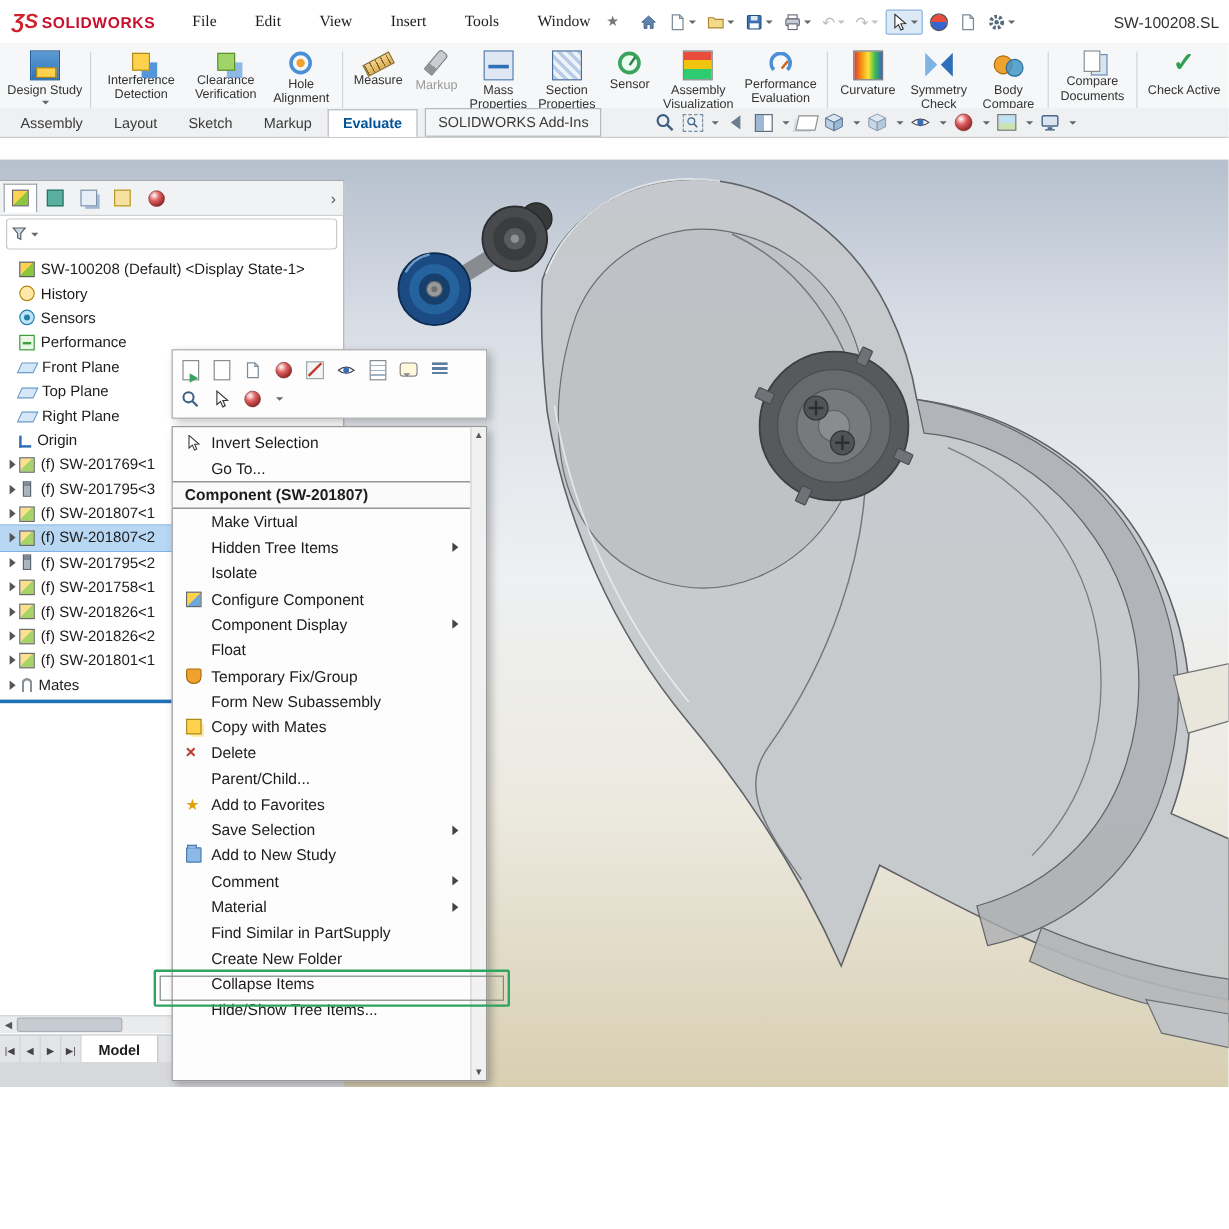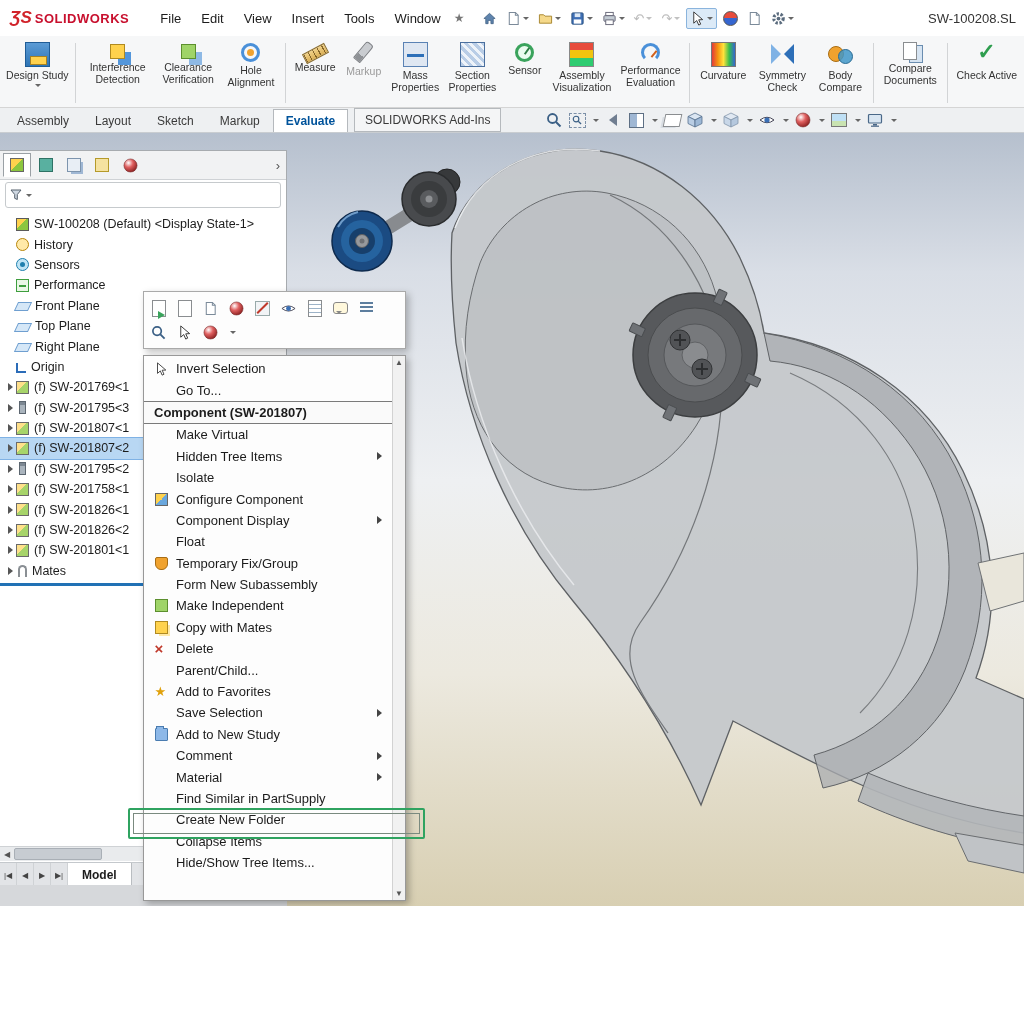--- a/index.html
+++ b/index.html
@@ -4,21 +4,21 @@
 <style>
   html,body{margin:0;padding:0;background:#fff;}
   body{width:1024px;height:1024px;position:relative;font-family:"Liberation Sans",sans-serif;color:#1c1c1c;overflow:hidden;}
   .app{position:absolute;left:0;top:0;width:1024px;height:906px;background:#fff;overflow:hidden;}
 
   
   .menubar{position:absolute;left:0;top:0;width:1024px;height:36px;background:#fff;display:flex;align-items:center;border-bottom:1px solid #e3e3e3;}
   .logo{display:flex;align-items:baseline;margin-left:10px;white-space:nowrap;}
   .logo .lg1{color:#d1232a;font-weight:bold;font-style:italic;font-size:17px;margin-right:3px;}
   .logo .lg2{color:#c8102e;font-weight:bold;font-size:13px;letter-spacing:.5px;}
-  .menus{display:flex;gap:2px;margin-left:22px;font-size:13px;}
+  .menus{display:flex;gap:14px;margin-left:22px;font-size:13px;font-family:Liberation Serif, serif;}
   .menu-item{padding:3px 9px;cursor:default;}
   .pin{color:#777;font-size:12px;margin-left:4px;}
   .qat{display:flex;align-items:center;gap:3px;margin-left:14px;}
   .qbtn{display:flex;align-items:center;padding:2px 3px;border-radius:2px;}
   .qbtn.boxed{border:1px solid #8ab4dd;background:#dceaf7;}
   .qbtn svg{width:15px;height:15px;}
   .car{width:0;height:0;border:3px solid transparent;border-top-color:#666;margin-left:2px;margin-top:3px;}
   .dim{opacity:.4;}
   .doc-title{margin-left:auto;margin-right:8px;font-size:13px;color:#333;white-space:nowrap;}
   .arrow-glyph{font-size:13px;color:#555;}
@@ -48,21 +48,21 @@
   .ri10::after{content:"";position:absolute;left:9px;top:4px;width:2px;height:8px;background:#d2601a;transform:rotate(40deg);}
   .ri11{background:linear-gradient(90deg,#e23b3b,#f5920f,#ffe23b,#37bd4c,#3566d0);border:1px solid #777;}
   .ri12::before{content:"";position:absolute;left:1px;top:2px;border-top:10px solid transparent;border-bottom:10px solid transparent;border-left:10px solid #7fb2e5;}
   .ri12::after{content:"";position:absolute;right:1px;top:2px;border-top:10px solid transparent;border-bottom:10px solid transparent;border-right:10px solid #2d6fb8;}
   .ri13::before{content:"";position:absolute;left:0;top:4px;width:14px;height:14px;border-radius:50%;background:#f0a22e;border:1px solid #a86d14;}
   .ri13::after{content:"";position:absolute;right:0;top:7px;width:13px;height:13px;border-radius:50%;background:rgba(64,150,200,.85);border:1px solid #2a6b94;}
   .ri14{width:14px;height:18px;margin-top:2px;background:#fff;border:1px solid #8a8d90;box-shadow:6px 3px 0 -1px #d6e4f2,6px 3px 0 0 #6a8db0;}
   .ri15::before{content:"✓";position:absolute;left:3px;top:-3px;font-size:22px;font-weight:bold;color:#2e9e4f;}
 
   
-  .tabrow{position:absolute;left:0;top:108px;width:1024px;height:24px;background:#eef0f2;border-bottom:1px solid #c9cdd1;font-size:12px;}
+  .tabrow{position:absolute;left:0;top:90px;width:1024px;height:24px;background:#eef0f2;border-bottom:1px solid #c9cdd1;font-size:12px;}
   .tabs{display:flex;height:100%;align-items:flex-end;padding-left:4px;}
   .tab{padding:4px 12px 4px;color:#3a3a3a;border:1px solid transparent;border-bottom:none;}
   .tab.active{background:#fff;border-color:#b5b9bd;color:#00539b;font-weight:bold;}
   .tab.addins{border:1px solid #b5b9bd;background:#f4f5f6;margin-left:6px;padding:4px 10px;}
   .hud{position:absolute;left:545px;top:3px;display:flex;align-items:center;gap:5px;}
   .hud .hic{width:18px;height:18px;display:flex;align-items:center;justify-content:center;}
   .hud svg{width:16px;height:16px;}
   .hic-box{border:1px dashed #7c90a8;width:15px;height:13px;display:flex;align-items:center;justify-content:center;}
   .tri-left{width:0;height:0;border:6px solid transparent;border-right:8px solid #6f7d90;border-left:none;}
   .half-sq{width:13px;height:13px;border:1px solid #5d6f84;background:linear-gradient(90deg,#9fb7d4 50%,#fff 50%);}
@@ -739,26 +739,20 @@
             <span class="mi mi-fix"></span>
           </span>
           <span class="cmlab">Temporary Fix/Group</span>
         </div>
       <div class="cmi">
           <span class="cmic"></span>
           <span class="cmlab">Form New Subassembly</span>
         </div>
       <div class="cmi">
           <span class="cmic">
-            <span class="mi mi-indep"></span>
-          </span>
-          <span class="cmlab">Make Independent</span>
-        </div>
-      <div class="cmi">
-          <span class="cmic">
             <span class="mi mi-copy"></span>
           </span>
           <span class="cmlab">Copy with Mates</span>
         </div>
       <div class="cmi">
           <span class="cmic">
             <span class="mi mi-del">×</span>
           </span>
           <span class="cmlab">Delete</span>
         </div>

